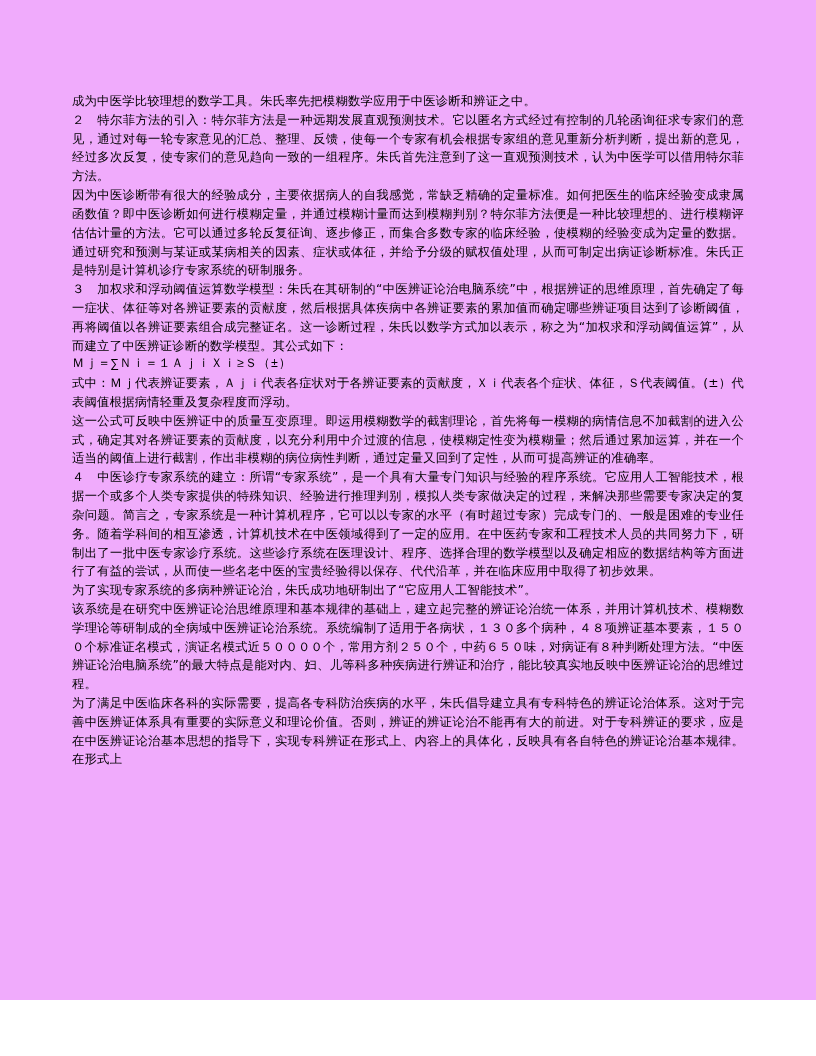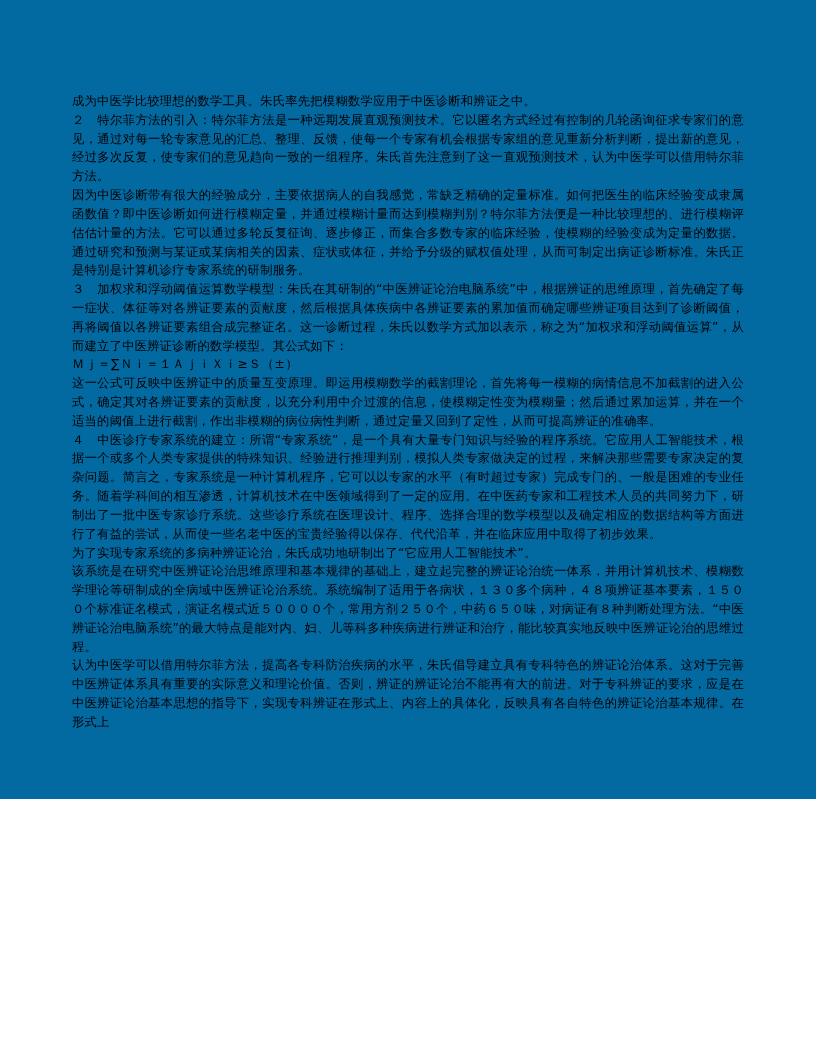--- a/index.html
+++ b/index.html
@@ -2,22 +2,22 @@
 <html><head>
 <meta charset="utf-8">
 <style>
   html, body {
     margin: 0;
     padding: 0;
     background: #ffffff;
   }
   .page {
     width: 816px;
-    height: 799px;
-    background: #0369a1;
+    height: 1000px;
+    background: #f0abfc;
     position: relative;
     box-sizing: border-box;
     padding: 92px 72px 60px 72px;
     font-family: "DejaVu Sans", "Liberation Sans", sans-serif;
     color: #000000;
     overflow: hidden;
   }
   .body-text {
     font-size: 12.3px;
     line-height: 1.53;
@@ -25,31 +25,33 @@
     letter-spacing: 0.02em;
   }
   .body-text p {
     margin: 0;
     padding: 0;
     text-indent: 0;
   }
   .formula {
     margin: 0;
     letter-spacing: 0.06em;
+    font-family: Liberation Mono, monospace;
   }
 </style>
 </head>
 <body>
 
 <div class="page">
   <div class="body-text">
     <p>成为中医学比较理想的数学工具。朱氏率先把模糊数学应用于中医诊断和辨证之中。</p>
     <p>２　特尔菲方法的引入：特尔菲方法是一种远期发展直观预测技术。它以匿名方式经过有控制的几轮函询征求专家们的意见，通过对每一轮专家意见的汇总、整理、反馈，使每一个专家有机会根据专家组的意见重新分析判断，提出新的意见，经过多次反复，使专家们的意见趋向一致的一组程序。朱氏首先注意到了这一直观预测技术，认为中医学可以借用特尔菲方法。</p>
     <p>因为中医诊断带有很大的经验成分，主要依据病人的自我感觉，常缺乏精确的定量标准。如何把医生的临床经验变成隶属函数值？即中医诊断如何进行模糊定量，并通过模糊计量而达到模糊判别？特尔菲方法便是一种比较理想的、进行模糊评估估计量的方法。它可以通过多轮反复征询、逐步修正，而集合多数专家的临床经验，使模糊的经验变成为定量的数据。通过研究和预测与某证或某病相关的因素、症状或体征，并给予分级的赋权值处理，从而可制定出病证诊断标准。朱氏正是特别是计算机诊疗专家系统的研制服务。</p>
     <p>３　加权求和浮动阈值运算数学模型：朱氏在其研制的“中医辨证论治电脑系统”中，根据辨证的思维原理，首先确定了每一症状、体征等对各辨证要素的贡献度，然后根据具体疾病中各辨证要素的累加值而确定哪些辨证项目达到了诊断阈值，再将阈值以各辨证要素组合成完整证名。这一诊断过程，朱氏以数学方式加以表示，称之为“加权求和浮动阈值运算”，从而建立了中医辨证诊断的数学模型。其公式如下：</p>
     <p class="formula">Ｍｊ＝∑Ｎｉ＝１ＡｊｉＸｉ≥Ｓ（±）</p>
+    <p>式中：Ｍｊ代表辨证要素，Ａｊｉ代表各症状对于各辨证要素的贡献度，Ｘｉ代表各个症状、体征，Ｓ代表阈值。(±）代表阈值根据病情轻重及复杂程度而浮动。</p>
     <p>这一公式可反映中医辨证中的质量互变原理。即运用模糊数学的截割理论，首先将每一模糊的病情信息不加截割的进入公式，确定其对各辨证要素的贡献度，以充分利用中介过渡的信息，使模糊定性变为模糊量；然后通过累加运算，并在一个适当的阈值上进行截割，作出非模糊的病位病性判断，通过定量又回到了定性，从而可提高辨证的准确率。</p>
     <p>４　中医诊疗专家系统的建立：所谓“专家系统”，是一个具有大量专门知识与经验的程序系统。它应用人工智能技术，根据一个或多个人类专家提供的特殊知识、经验进行推理判别，模拟人类专家做决定的过程，来解决那些需要专家决定的复杂问题。简言之，专家系统是一种计算机程序，它可以以专家的水平（有时超过专家）完成专门的、一般是困难的专业任务。随着学科间的相互渗透，计算机技术在中医领域得到了一定的应用。在中医药专家和工程技术人员的共同努力下，研制出了一批中医专家诊疗系统。这些诊疗系统在医理设计、程序、选择合理的数学模型以及确定相应的数据结构等方面进行了有益的尝试，从而使一些名老中医的宝贵经验得以保存、代代沿革，并在临床应用中取得了初步效果。</p>
     <p>为了实现专家系统的多病种辨证论治，朱氏成功地研制出了“它应用人工智能技术”。</p>
     <p>该系统是在研究中医辨证论治思维原理和基本规律的基础上，建立起完整的辨证论治统一体系，并用计算机技术、模糊数学理论等研制成的全病域中医辨证论治系统。系统编制了适用于各病状，１３０多个病种，４８项辨证基本要素，１５００个标准证名模式，演证名模式近５００００个，常用方剂２５０个，中药６５０味，对病证有８种判断处理方法。“中医辨证论治电脑系统”的最大特点是能对内、妇、儿等科多种疾病进行辨证和治疗，能比较真实地反映中医辨证论治的思维过程。</p>
-    <p>认为中医学可以借用特尔菲方法，提高各专科防治疾病的水平，朱氏倡导建立具有专科特色的辨证论治体系。这对于完善中医辨证体系具有重要的实际意义和理论价值。否则，辨证的辨证论治不能再有大的前进。对于专科辨证的要求，应是在中医辨证论治基本思想的指导下，实现专科辨证在形式上、内容上的具体化，反映具有各自特色的辨证论治基本规律。在形式上</p>
+    <p>为了满足中医临床各科的实际需要，提高各专科防治疾病的水平，朱氏倡导建立具有专科特色的辨证论治体系。这对于完善中医辨证体系具有重要的实际意义和理论价值。否则，辨证的辨证论治不能再有大的前进。对于专科辨证的要求，应是在中医辨证论治基本思想的指导下，实现专科辨证在形式上、内容上的具体化，反映具有各自特色的辨证论治基本规律。在形式上</p>
   </div>
 </div>
 
 </body></html>

